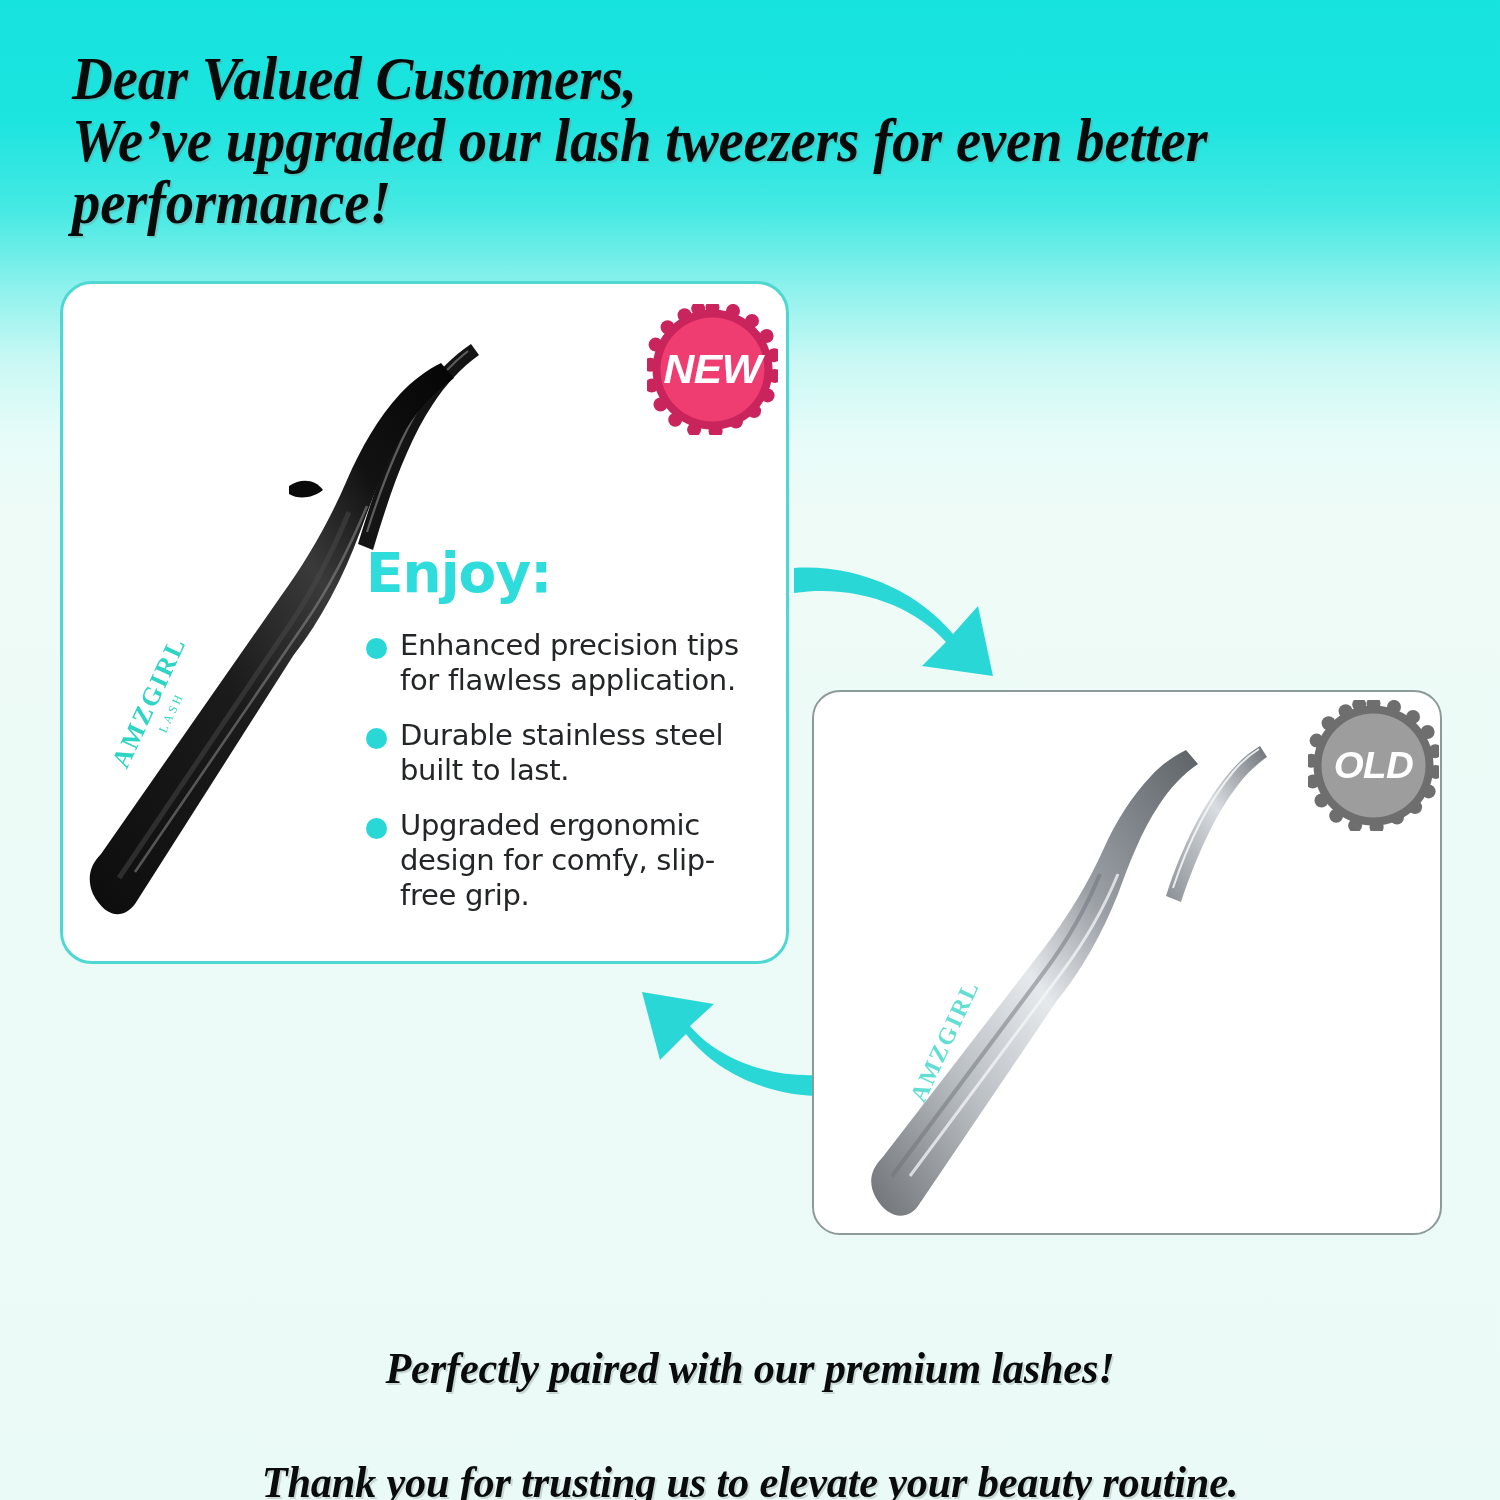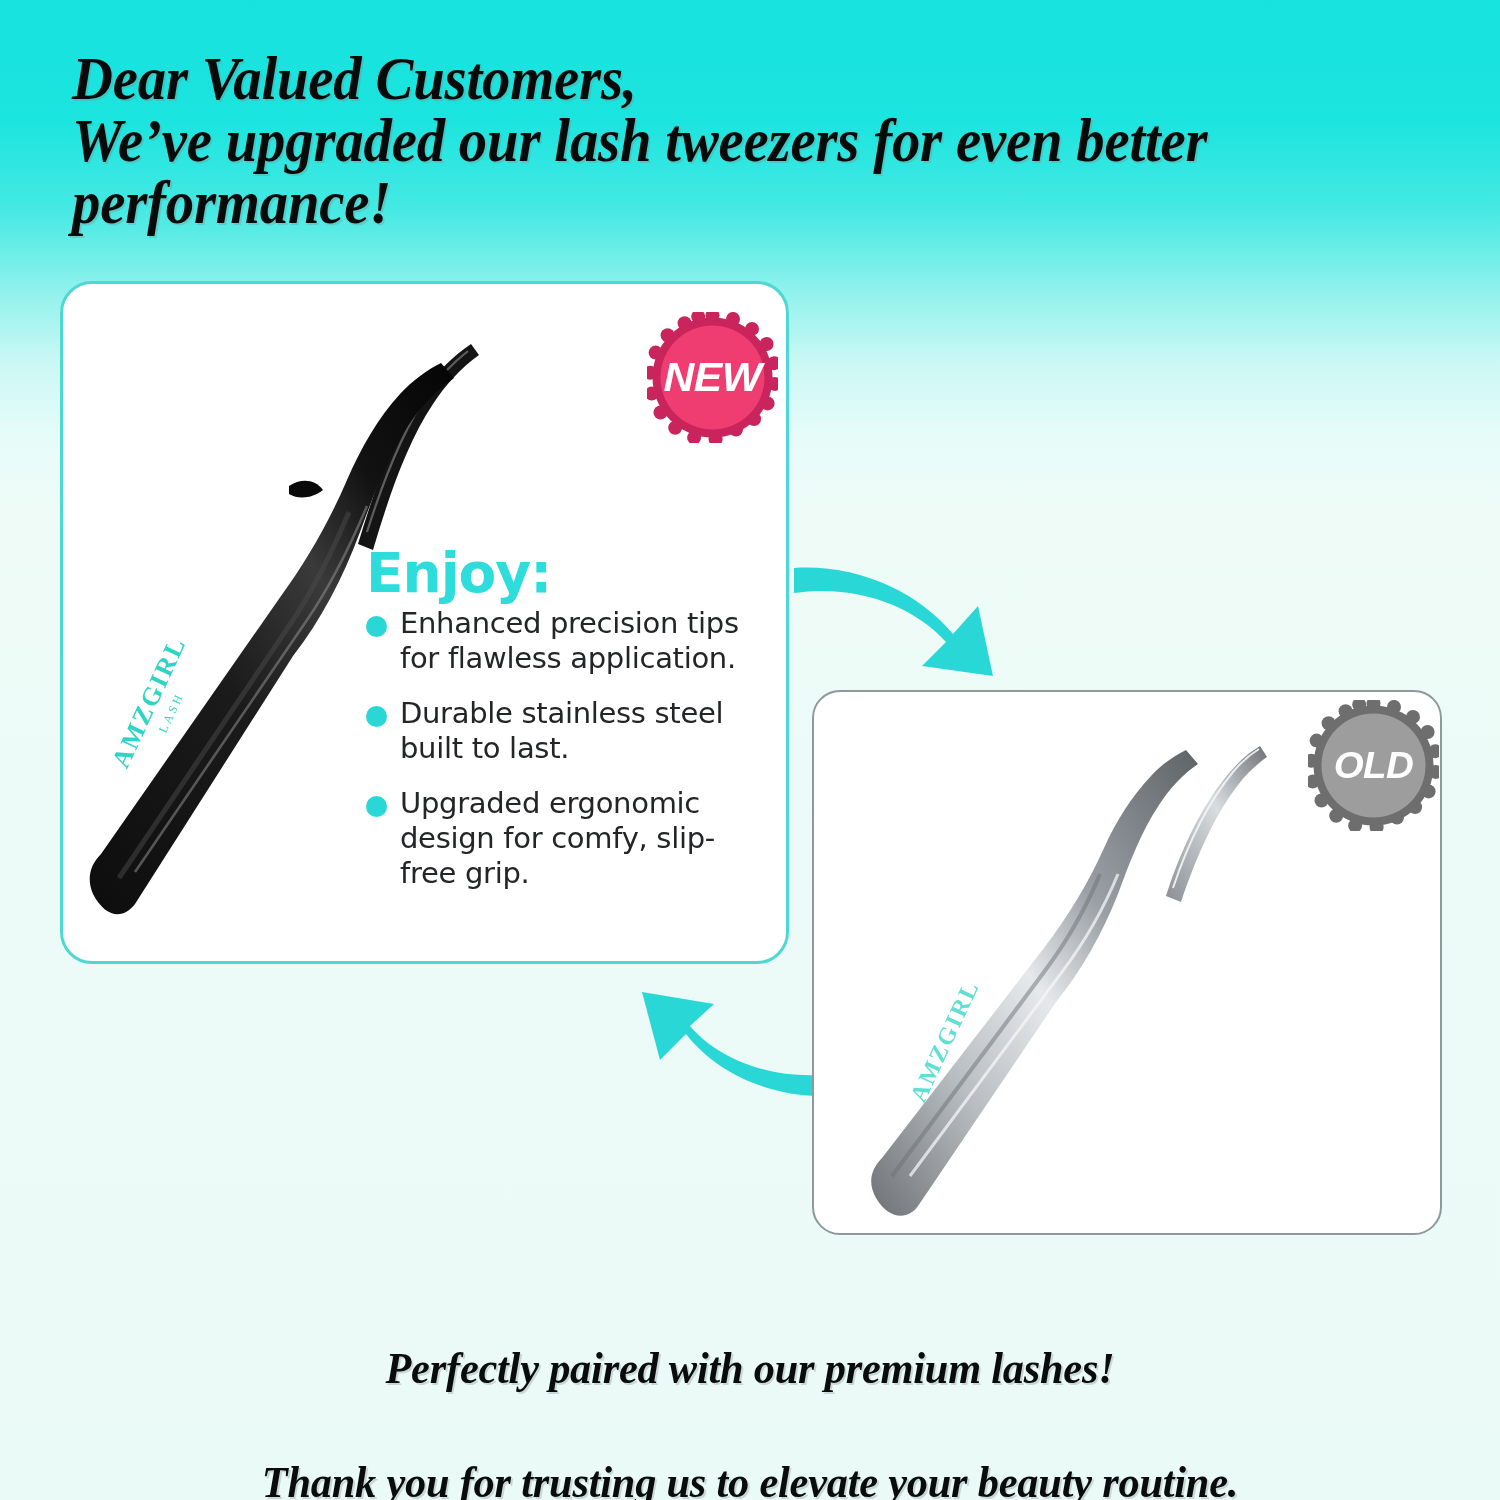--- a/index.html
+++ b/index.html
@@ -50,32 +50,32 @@
 
   
   .badge{position:absolute;width:131px;height:131px;}
   .badge svg{position:absolute;inset:0;width:131px;height:131px;}
   .badge .cap-txt{
     position:absolute;inset:0;display:flex;align-items:center;justify-content:center;
     font-family:"Liberation Sans", sans-serif;
     font-weight:700;font-style:italic;font-size:41px;color:#fff;
     letter-spacing:-0.5px;transform:scaleX(1.04);
   }
-  #badge-new{left:647px;top:312px;}
+  #badge-new{left:647px;top:304px;}
   #badge-old{left:1308px;top:700px;}
   #badge-old .cap-txt{font-size:37px;}
 
   
   #enjoy{
     position:absolute;left:366px;top:544px;width:402px;
   }
   #enjoy .enjoy-title{
     font-family:"DejaVu Sans", sans-serif;
     font-weight:700;font-size:55px;line-height:58px;
-    color:#2edcdc;margin:0 0 4px 0;letter-spacing:-1px;
+    color:#2edcdc;margin:0 0 26px 0;letter-spacing:-1px;
   }
   .bullet-row{
     display:flex;align-items:flex-start;margin-bottom:20px;
   }
   .dot{
     flex:0 0 auto;width:21px;height:21px;border-radius:50%;
     background:#2ad7d7;margin-top:10px;margin-right:13px;
   }
   .bullet-txt{
     font-family:"DejaVu Sans", sans-serif;

